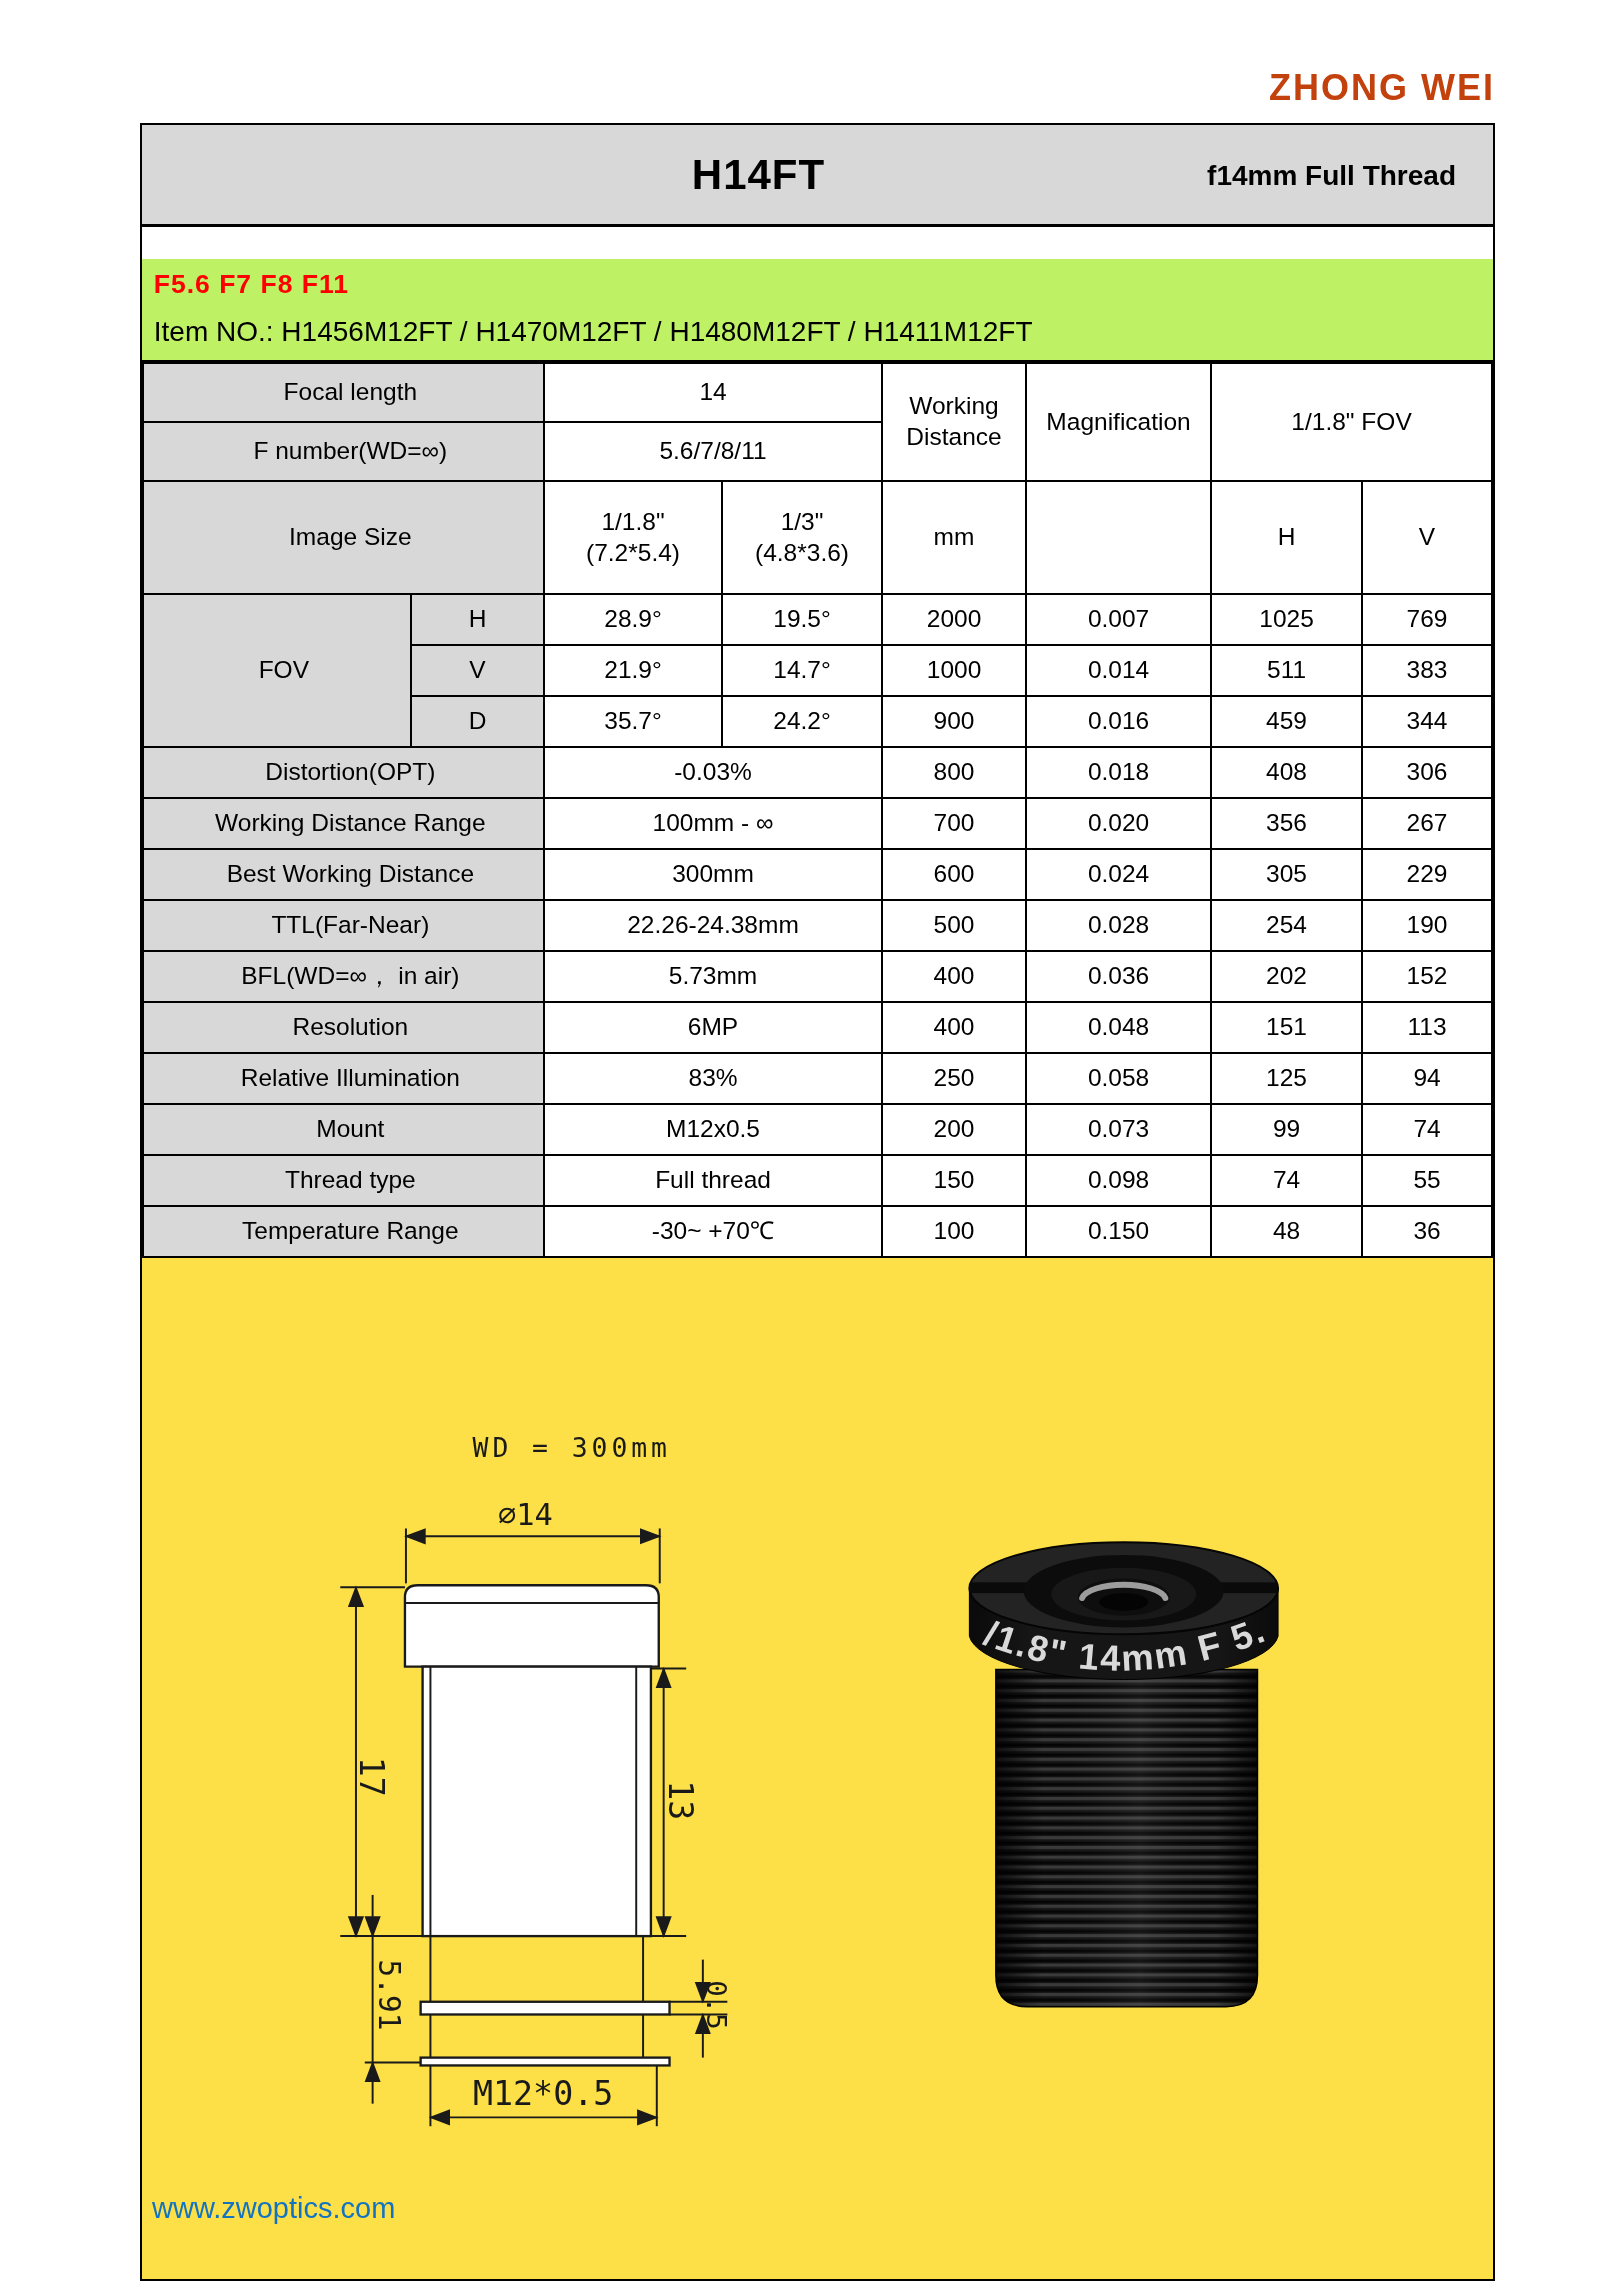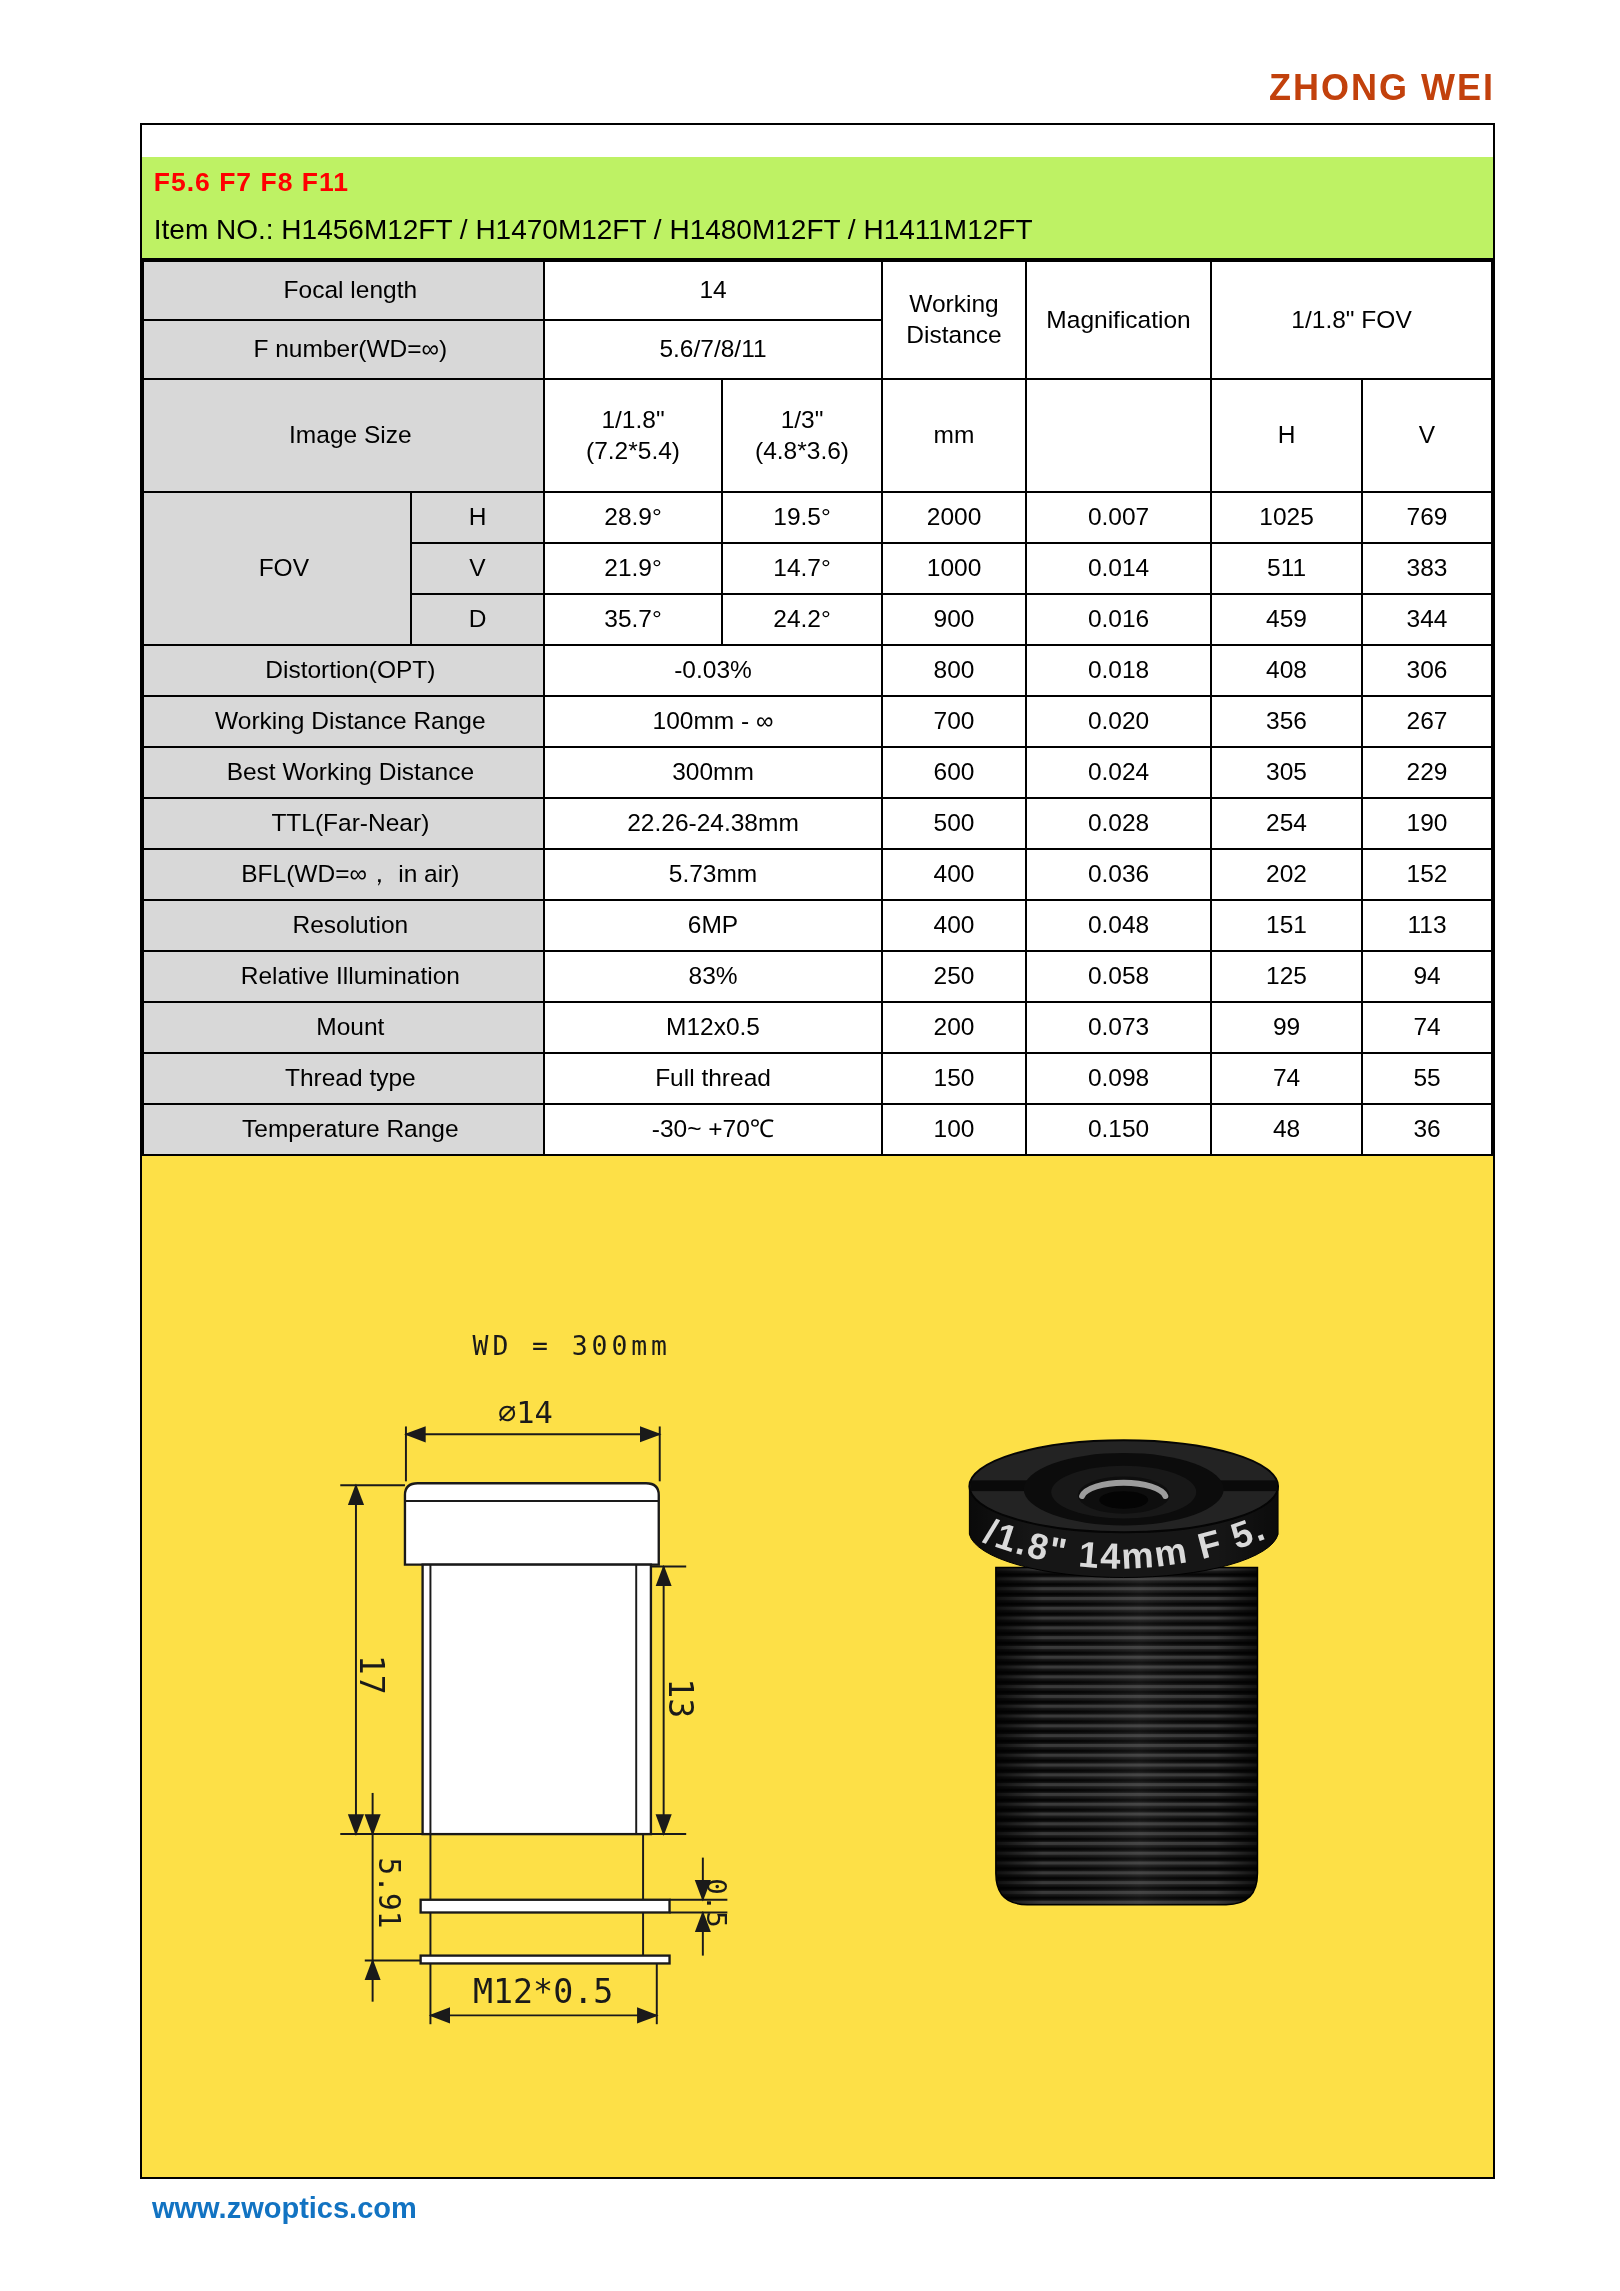--- a/index.html
+++ b/index.html
@@ -26,29 +26,33 @@
   td.lbl{background:#d8d8d8;text-align:right;padding-left:13.7px !important;}
   td.sub{background:#d8d8d8;}
 
   .draw{position:relative;height:1021px;background:#fde047;}
   .draw svg{position:absolute;left:0;top:0;}
 
   .cad{font-family:"DejaVu Sans Mono",monospace;fill:#1a1a1a;}
   .dline{stroke:#1a1a1a;stroke-width:2;fill:none;}
   .part{stroke:#1a1a1a;stroke-width:2.4;fill:#ffffff;}
 
-  .site{position:absolute;left:152px;top:2192px;font-size:29px;font-weight:bold;color:#1273c2;text-decoration:none;}
+  .site{position:absolute;left:152px;top:2192px;font-size:29px;font-weight:normal;color:#1273c2;text-decoration:none;}
 </style>
 </head>
 <body>
 
 <div class="brand">ZHONG WEI</div>
 
 <div class="doc">
 
+  <div class="band1">
+    <div class="model">H14FT</div>
+    <div class="subtitle">f14mm Full Thread</div>
+  </div>
 
   <div class="band2">
     <div class="apertures">F5.6  F7  F8  F11</div>
     <div class="itemno">Item NO.: H1456M12FT / H1470M12FT / H1480M12FT / H1411M12FT</div>
   </div>
 
   <table class="spec">
     <colgroup>
       <col style="width:268px">
         <col style="width:133px">

